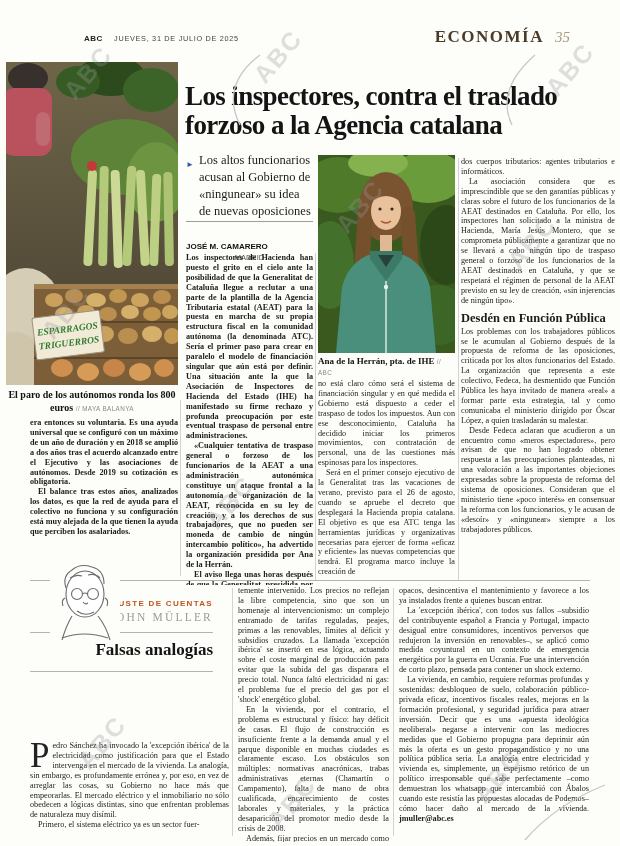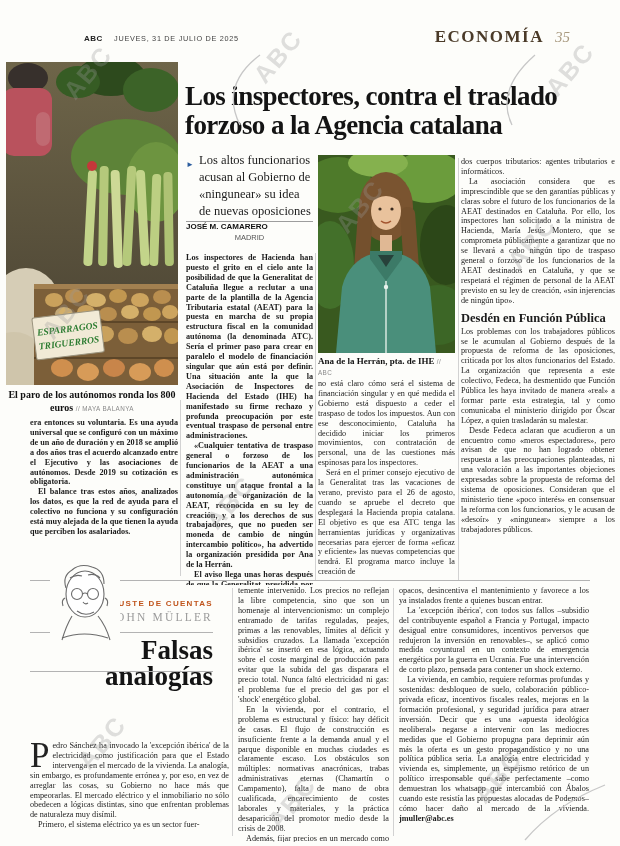--- a/index.html
+++ b/index.html
@@ -29,38 +29,38 @@
                color:#8a8a8a;letter-spacing:.4px;}
   .cap1{left:6px;top:389px;width:172px;text-align:center;font-size:10px;line-height:12.5px;}
   .cap2{left:318px;top:356px;width:137px;font-size:9px;line-height:11px;}
   
   .headline{position:absolute;left:185px;top:82px;width:434px;font-size:27px;line-height:29px;
             font-weight:bold;letter-spacing:-.6px;color:#141414;}
   .standfirst{position:absolute;left:186px;top:152px;width:128px;font-size:12.5px;
               line-height:17px;padding-left:13px;box-sizing:border-box;}
   .standfirst .arrow{position:absolute;left:0;top:4px;font-size:8px;color:#2c5d9e;}
   .byline{position:absolute;left:186px;top:221px;width:127px;border-top:1px solid #9d9d9d;
-          padding-top:0;font-family:"Liberation Sans",sans-serif;font-size:8px;font-weight:bold;color:#111;}
+          padding-top:20px;font-family:"Liberation Sans",sans-serif;font-size:8px;font-weight:bold;color:#111;}
   .byline .dateline{font-weight:normal;font-size:7.5px;color:#555;margin-top:2px;text-align:center;}
   
   .col{position:absolute;text-align:justify;font-size:8.2px;line-height:9.9px;overflow:hidden;color:#1c1c1c;}
   .col p{margin:0;}
   .col p + p{text-indent:8px;}
   .a-col1{left:186px;top:253px;width:127px;height:332px;font-weight:bold;}
   .a-col2{left:318px;top:379px;width:137px;height:206px;}
   .a-col3{left:461px;top:157px;width:154px;height:425px;}
   .left-text{left:30px;top:418px;width:148px;height:160px;font-weight:bold;}
   .subhead{font-size:12.5px;font-weight:bold;line-height:14px;margin:5px 0 2px;text-align:left;text-indent:0;}
   
   .avatar{position:absolute;left:50px;top:558px;width:70px;height:86px;z-index:2;}
   .kickerblock{position:absolute;left:30px;top:599px;width:183px;text-align:right;}
   .kicker{font-family:"Liberation Sans",sans-serif;font-weight:bold;font-size:8px;
           letter-spacing:1.3px;color:#c0551d;}
   .author{font-size:11.5px;letter-spacing:2.2px;color:#9b9b9b;margin-top:3px;}
-  .op-title{position:absolute;left:30px;top:637px;width:183px;text-align:right;font-size:27px;
+  .op-title{position:absolute;left:30px;top:637px;width:183px;text-align:right;font-size:17px;
             font-weight:bold;line-height:26px;color:#141414;}
   .op-sub{position:absolute;left:17px;top:679px;width:196px;text-align:right;font-size:12px;
           line-height:15.2px;color:#1a1a1a;}
   .o-col1{left:30px;top:741px;width:199px;height:98px;}
   .o-col2{left:238px;top:586px;width:151px;height:256px;}
   .o-col3{left:399px;top:586px;width:190px;height:256px;}
   .dropcap{float:left;font-size:35px;line-height:28px;padding:1px 3px 0 0;color:#222;}
   .email{font-weight:bold;}
 </style>
 </head>

